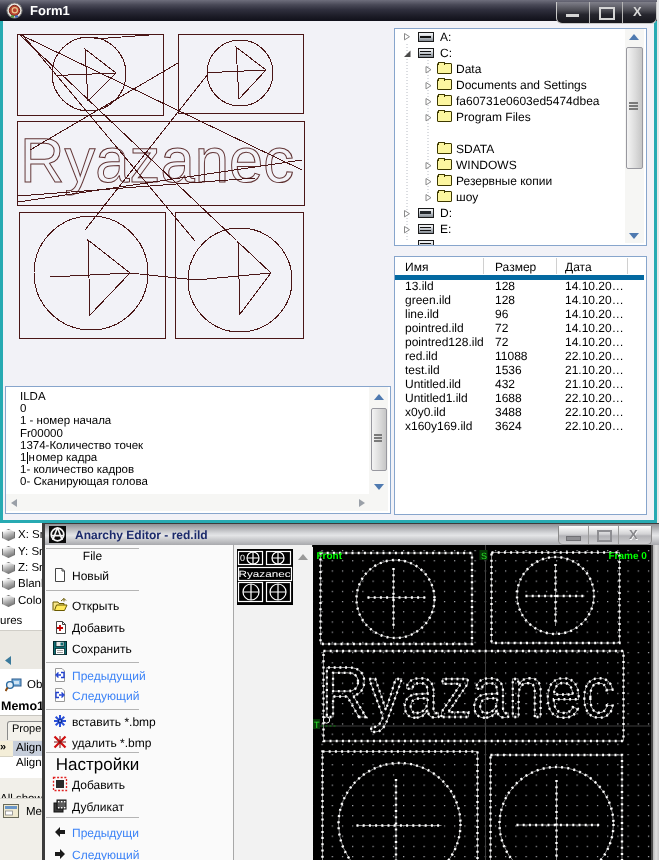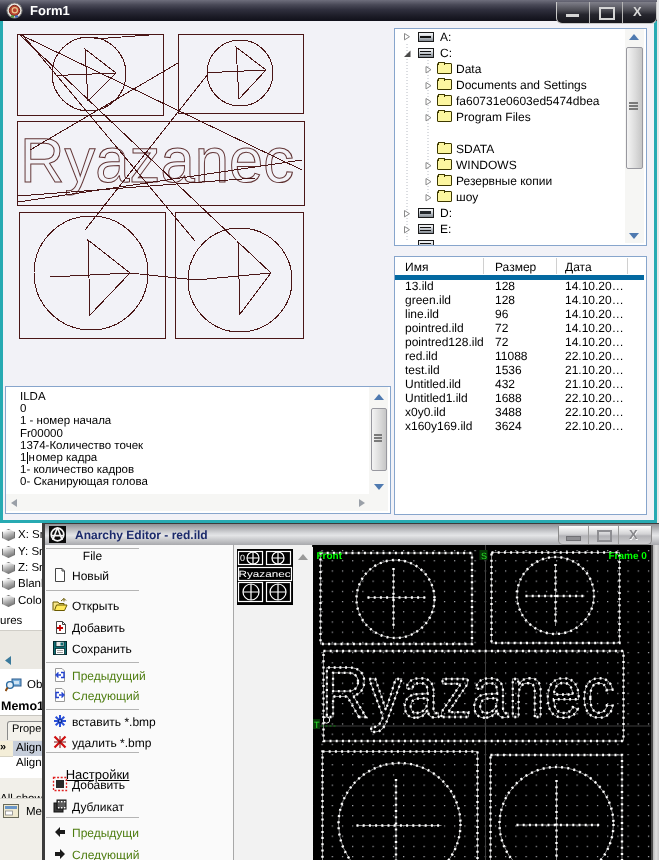--- a/index.html
+++ b/index.html
@@ -16,21 +16,21 @@
   .dico3::after{content:"";position:absolute;left:1px;top:2px;width:11px;height:3px;background:#23272b;}
   .fico{position:absolute;top:2px;width:13px;height:9px;border:1px solid #3d3800;background:#fcf6a0;border-radius:1px;}
   .fico::before{content:"";position:absolute;left:0px;top:-2.5px;width:5px;height:2px;border:1px solid #3d3800;border-bottom:none;background:#fcf6a0;}
   .lrow{position:absolute;left:0;width:100%;height:14px;line-height:14px;}
   .c1{position:absolute;left:10px;top:0;}
   .c2{position:absolute;left:100px;top:0;}
   .c3{position:absolute;left:170px;top:0;}
   .mitem{position:absolute;left:0;width:190px;height:17px;}
   .mico{position:absolute;left:7px;top:0;width:16px;height:16px;}
   .mtxt{position:absolute;left:27px;top:1px;font-size:12px;line-height:16px;white-space:nowrap;color:#000;}
-  .gray{color:#4d7c0f;}
+  .gray{color:#3b82f6;}
   .msep{position:absolute;left:1px;width:93px;height:1px;background:#b4b4b4;}
   #ide div{white-space:nowrap;}
   .cube{width:11px;height:10px;background:linear-gradient(160deg,#f2f2f2 15%,#b2b2b2 50%,#777777 88%);
         clip-path:polygon(50% 0,100% 25%,100% 75%,50% 100%,0 75%,0 25%);border:0.5px solid #707070;}
 </style>
 </head>
 <body>
 
 <div class="abs" id="form1" style="left:0;top:0;width:657px;height:523px;background:#f2f2f7;">
 
@@ -428,21 +428,21 @@
     <div class="mitem" style="top:189px;">
       <svg class="mico" viewBox="0 0 16 16">
           <g stroke="#d01010" stroke-width="2.2">
             <path d="M2.5,2.5 13.5,13.5 M13.5,2.5 2.5,13.5"></path>
           </g>
           <path d="M2,8 14,8 M8,2 8,14" stroke="#7a1010" stroke-width="1"></path>
         </svg>
       <span class="mtxt">удалить *.bmp</span>
     </div>
     <div class="msep" style="top:207px;"></div>
-    <div class="abs" style="left:0;top:222px;width:105px;text-align:center;font-size:13px;text-decoration:underline;">Настройки</div>
+    <div class="abs" style="left:0;top:210px;width:105px;text-align:center;font-size:17px;">Настройки</div>
     <div class="mitem" style="top:231px;">
       <svg class="mico" viewBox="0 0 16 16">
           <rect x="4" y="4" width="8" height="8" fill="#2a2a2a"></rect>
           <g stroke="#e02020" stroke-width="1.3" stroke-dasharray="2 1.6">
             <rect x="1.5" y="1.5" width="13" height="13" fill="none"></rect>
           </g>
         </svg>
       <span class="mtxt">Добавить</span>
     </div>
     <div class="mitem" style="top:253px;">

